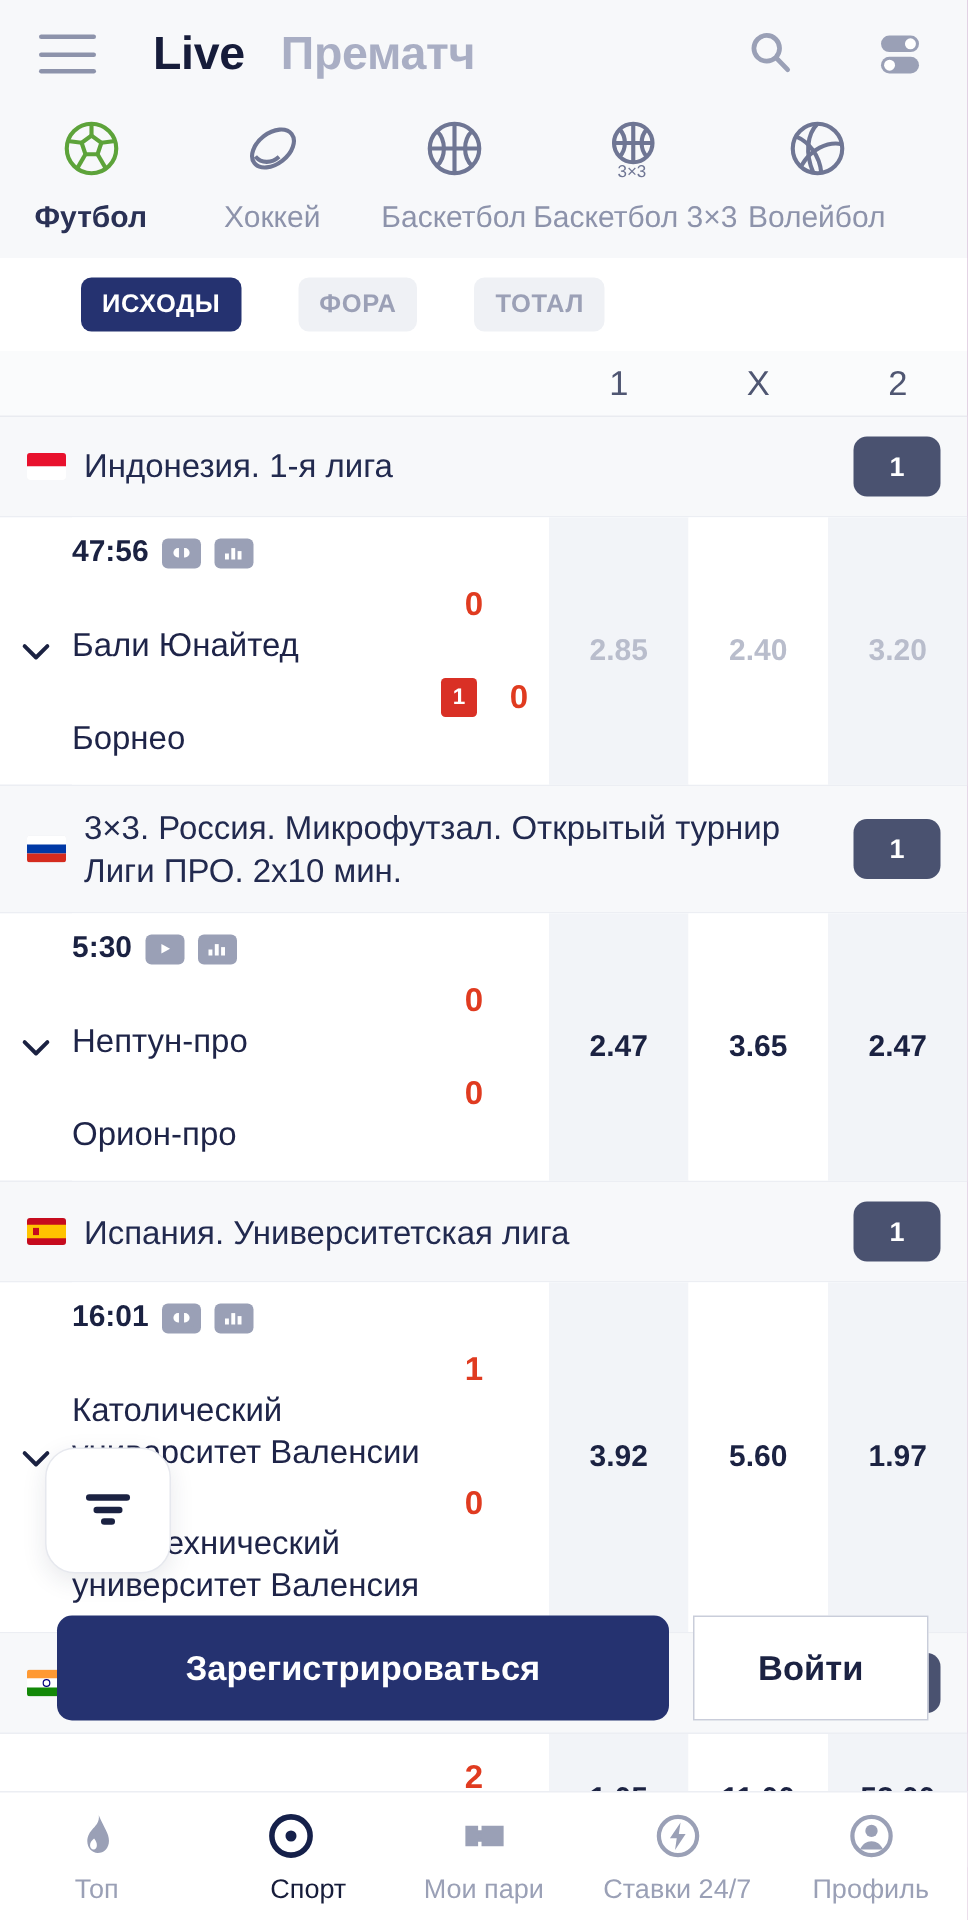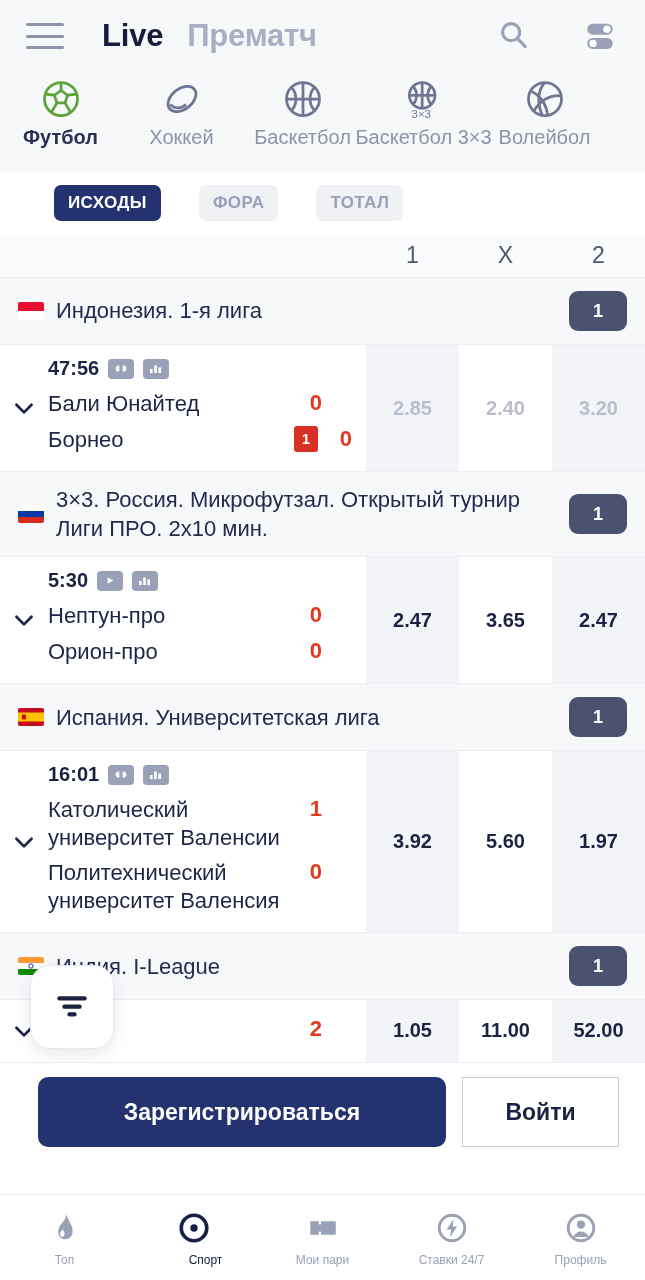--- a/index.html
+++ b/index.html
@@ -19,21 +19,21 @@
   .burger span { display:block; height:3px; background:#8d93ab; border-radius:2px; }
   .modes { display:flex; align-items:center; gap:24px; margin-left:38px; }
   .mode { font-size:31px; font-weight:bold; letter-spacing:-0.2px; }
   .mode.active { color:#161c3a; }
   .mode.inactive { color:#a9aec4; }
   .topicons { margin-left:auto; display:flex; align-items:center; gap:48px; }
   .ticon svg { display:block; }
 
   
   .sports { height:100px; background:#f7f8fa; display:flex; align-items:flex-start; padding:4px 0 0 0; flex:0 0 auto; overflow:hidden; }
-  .sport { flex:0 0 auto; width:121px; display:flex; flex-direction:column; align-items:center; gap:4px; }
+  .sport { flex:0 0 auto; width:121px; display:flex; flex-direction:column; align-items:center; gap:12px; }
   .sport .ico { height:46px; display:flex; align-items:center; justify-content:center; }
   .sport .lbl { font-size:20px; color:#8d93ab; white-space:nowrap; }
   .sport.active .lbl { color:#2a3155; font-weight:bold; }
 
   
   .filterbar { height:62px; background:#fff; display:flex; align-items:center; padding:0 26px; gap:10px; flex:0 0 auto; }
   .fchip { height:36px; padding:0 14px; border-radius:7px; display:flex; align-items:center; font-size:17px; font-weight:bold; letter-spacing:.4px;margin-left:28px; }
   .fchip.on { background:#253270; color:#fff; }
   .fchip.off { background:#eff1f5; color:#9ba0b6; }
 
@@ -50,41 +50,41 @@
   .league .lname { font-size:22px; color:#222a4f; line-height:1.32; flex:1 1 auto; }
   .lbadge { flex:0 0 auto; min-width:58px; height:40px; background:#4a5270; border-radius:9px; color:#fff; font-size:18px; font-weight:bold; display:flex; align-items:center; justify-content:center; }
 
   .match { display:flex; align-items:stretch; border-bottom:1px solid #eceef3; background:#fff; }
   .chev { width:48px; flex:0 0 auto; display:flex; align-items:center; justify-content:center; }
   .minfo { flex:1 1 auto; background:#fff; padding:12px 0 14px 0; }
   .mtime { display:flex; align-items:center; gap:9px; padding-bottom:6px; }
   .mtime .t { font-size:20px; font-weight:bold; color:#1b2242; }
   .badgeicon { width:26px; height:20px; background:#9aa0b6; border-radius:4px; display:flex; align-items:center; justify-content:center; }
   .team { display:flex; align-items:flex-start; padding:4px 14px 4px 0; }
-  .team .tn { flex:1 1 auto; font-size:22px; color:#1e2448; line-height:1.25; max-width:248px; }
+  .team .tn { flex:1 1 auto; font-size:22px; color:#1e2448; line-height:1.25; max-width:248px;margin-top:26px; }
   .team .rc { width:24px; height:26px; background:#d93025; border-radius:3px; color:#fff; font-size:15px; font-weight:bold; display:flex; align-items:center; justify-content:center; margin-right:8px; flex:0 0 auto; }
   .team .sc { width:26px; text-align:right; font-size:22px; font-weight:bold; color:#e03b20; flex:0 0 auto; }
   .oddswrap { flex:0 0 auto; display:flex; align-items:center; }
   .odd { width:93px; align-self:stretch; display:flex; align-items:center; justify-content:center; font-size:20px; font-weight:bold; color:#1b2242; background:#f2f4f8; }
   .odd.mid { background:#fff; }
   .odd.dim { color:#b9bdcc; }
 
   
   .fab { position:absolute; left:30px; top:965px; width:84px; height:84px; background:#fff; border:1px solid #e6e8ee; border-radius:20px; box-shadow:0 5px 16px rgba(30,36,72,.10); display:flex; align-items:center; justify-content:center; z-index:40; }
 
   
   .authbar { position:absolute; left:12px; right:0; top:1077px; height:70px; display:flex; align-items:center; padding:0 26px; gap:16px; z-index:50; }
   .btn-reg { flex:1 1 auto; height:70px; background:#253270; color:#fff; border-radius:10px; font-size:23px; font-weight:bold; display:flex; align-items:center; justify-content:center; }
   .btn-login { flex:0 0 auto; width:157px; height:70px; background:#fff; border:1px solid #c9cdda; border-radius:0; color:#1b2242; font-size:23px; font-weight:bold; display:flex; align-items:center; justify-content:center; }
 
   
   .bottomnav { position:absolute; left:0; right:0; bottom:0; height:86px; background:#fff; border-top:1px solid #eceef3; display:flex; align-items:center; z-index:60; }
   .nav { flex:1 1 0; display:flex; flex-direction:column; align-items:center; gap:6px; }
   .nav .nico { height:38px; display:flex; align-items:center; justify-content:center; }
-  .nav .nlbl { font-size:12px; color:#9aa0b6;text-align:center; }
+  .nav .nlbl { font-size:18px; color:#9aa0b6;text-align:center; }
   .nav.active .nlbl { color:#161c3a;margin-left:24px; }
 </style>
 </head>
 <body>
 
 <div class="app">
 
   <div class="topbar">
     <div class="burger">
       <span></span>

